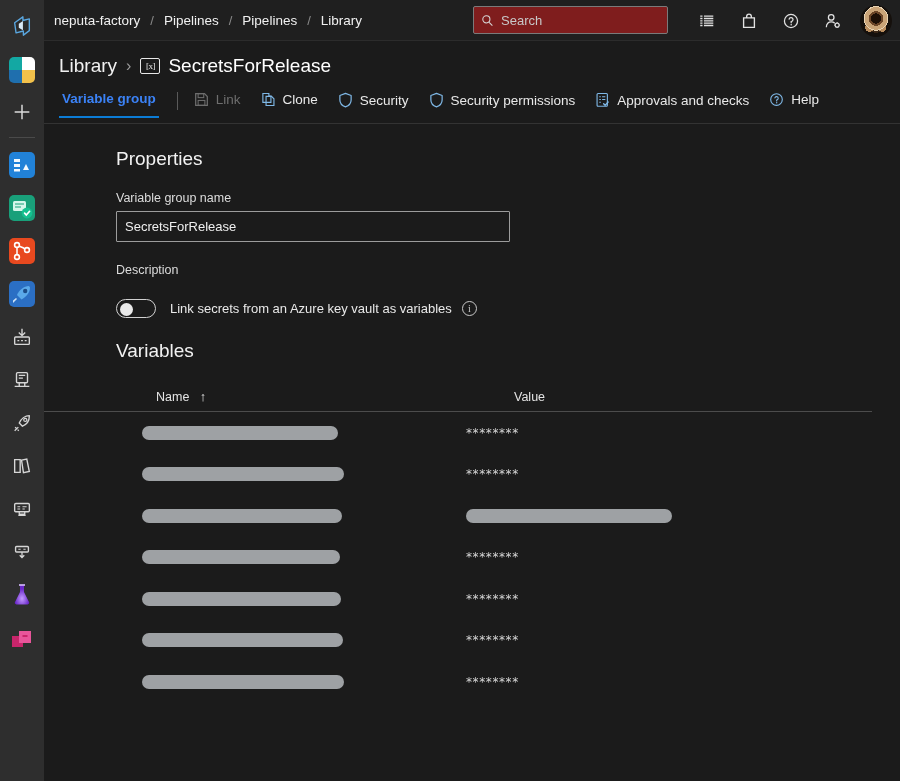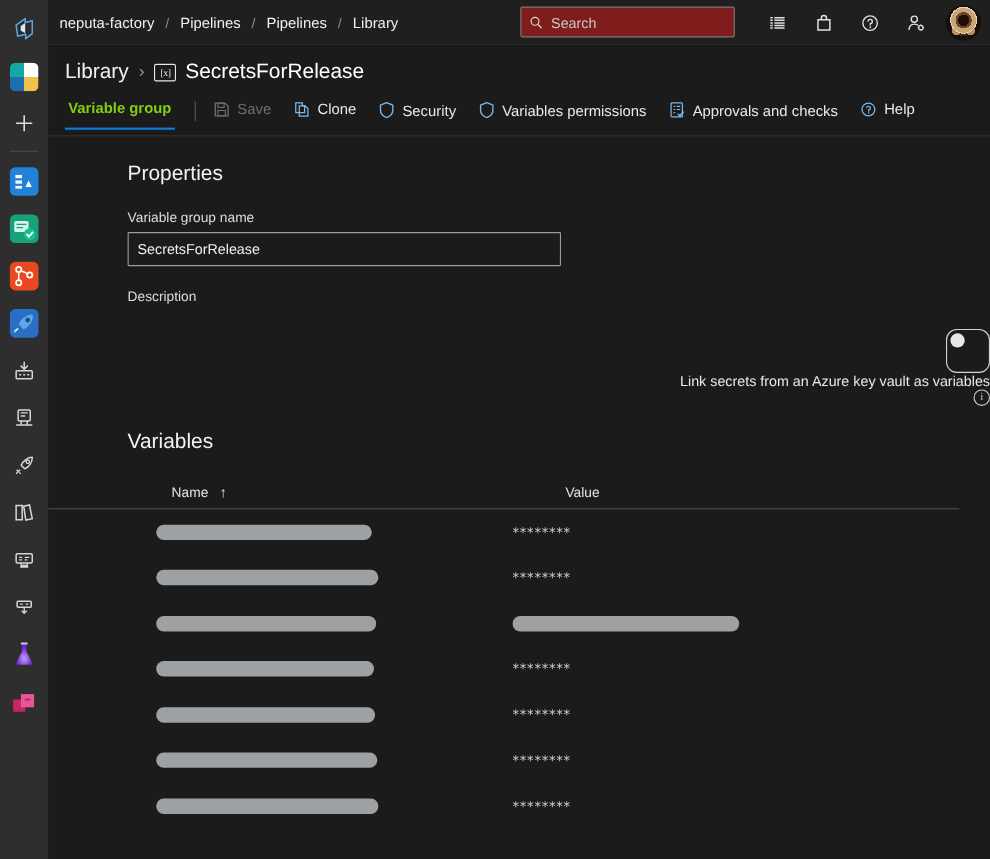--- a/index.html
+++ b/index.html
@@ -92,21 +92,21 @@
   .ph-title { font-size: 19px; color: #ffffff; }
 
   
   .toolrow {
     margin-top: 14px; height: 33px;
     display: flex; align-items: flex-start;
     border-bottom: 1px solid #333333;
     padding-left: 15px;
   }
   .tab {
-    font-size: 13.5px; font-weight: bold; color: #84cc16;
+    font-size: 13.5px; font-weight: bold; color: #3b82f6;
     padding: 0 3px 10px 3px; cursor: pointer;
     border-bottom: 2px solid #0c7cd5;
     margin-right: 12px;
   }
   .vdiv { width: 1px; height: 18px; background: #5a5a5a; margin: 1px 16px 0 6px; }
   .tbtn {
     display: flex; align-items: center; gap: 7px;
     font-size: 13.5px; color: #e9e9e9; cursor: pointer;
     margin-right: 20px; padding-top: 1px; white-space: nowrap;
   }
@@ -124,21 +124,21 @@
     font-family: "Liberation Sans", sans-serif;
   }
   .ftext {
     width: 394px; height: 68px;
     background: #1b1b1b; border: 1px solid #9c9c9c; border-radius: 1px;
     color: #efefef; font-size: 13px; line-height: 18px;
     padding: 6px 8px; resize: none;
     font-family: "Liberation Sans", "DejaVu Sans", sans-serif;
   }
 
-  .togglerow { display: flex; align-items: flex-end; margin-top: 22px; flex-direction: column; }
+  .togglerow { display: flex; align-items: center; margin-top: 22px; }
   .toggle {
     width: 40px; height: 19px; border-radius: 10px;
     border: 1px solid #d2d2d2; background: #1b1b1b;
     position: relative; cursor: pointer; flex: 0 0 40px;
   }
   .toggle .knob {
     position: absolute; left: 3px; top: 2.5px;
     width: 13px; height: 13px; border-radius: 50%; background: #e9e9e9;
   }
   .toggle-label { font-size: 13px; color: #e9e9e9; margin-left: 14px; }
@@ -384,21 +384,21 @@
       <div class="tab">Variable group</div>
 
       <div class="vdiv"></div>
 
       <div class="tbtn disabled">
         <svg width="15" height="15" viewBox="0 0 16 16">
           <path d="M1.8 1.8 H11.2 L14.2 4.8 V14.2 H1.8 Z" fill="none" stroke="#6e6e6e" stroke-width="1.3"></path>
           <rect x="4.4" y="1.8" width="6" height="4.2" fill="none" stroke="#6e6e6e" stroke-width="1.1"></rect>
           <rect x="4.4" y="9" width="7.2" height="5.2" fill="none" stroke="#6e6e6e" stroke-width="1.1"></rect>
         </svg>
-        <span>Save</span>
+        <span>Link</span>
       </div>
 
       <div class="tbtn">
         <svg width="15" height="15" viewBox="0 0 16 16">
           <path d="M2 1.6 H8.4 L8.4 4.2 H10.6 V11 H2 Z" fill="none" stroke="#7fb8e6" stroke-width="1.2"></path>
           <path d="M5.4 4.6 H11.2 L13.8 7.2 V14.4 H5.4 Z" fill="none" stroke="#7fb8e6" stroke-width="1.2"></path>
         </svg>
         <span>Clone</span>
       </div>
 
@@ -406,21 +406,21 @@
         <svg width="15" height="16" viewBox="0 0 16 17">
           <path d="M8 1.4 L14 3.7 V8.4 C14 12.1 11.3 14.6 8 15.8 C4.7 14.6 2 12.1 2 8.4 V3.7 Z" fill="none" stroke="#7fb8e6" stroke-width="1.3" stroke-linejoin="round"></path>
         </svg>
         <span>Security</span>
       </div>
 
       <div class="tbtn">
         <svg width="15" height="16" viewBox="0 0 16 17">
           <path d="M8 1.4 L14 3.7 V8.4 C14 12.1 11.3 14.6 8 15.8 C4.7 14.6 2 12.1 2 8.4 V3.7 Z" fill="none" stroke="#7fb8e6" stroke-width="1.3" stroke-linejoin="round"></path>
         </svg>
-        <span>Variables permissions</span>
+        <span>Security permissions</span>
       </div>
 
       <div class="tbtn">
         <svg width="15" height="16" viewBox="0 0 16 17">
           <rect x="2.2" y="1.6" width="11" height="13.6" rx="1" fill="none" stroke="#7fb8e6" stroke-width="1.2"></rect>
           <path d="M4.6 5 H6.2 M7.6 5 H11 M4.6 8 H6.2 M7.6 8 H11 M4.6 11 H6.2" stroke="#7fb8e6" stroke-width="1.1"></path>
           <path d="M9.2 12.6 L10.8 14.2 L14 10.6" fill="none" stroke="#7fb8e6" stroke-width="1.5" stroke-linecap="round"></path>
         </svg>
         <span>Approvals and checks</span>
       </div>

